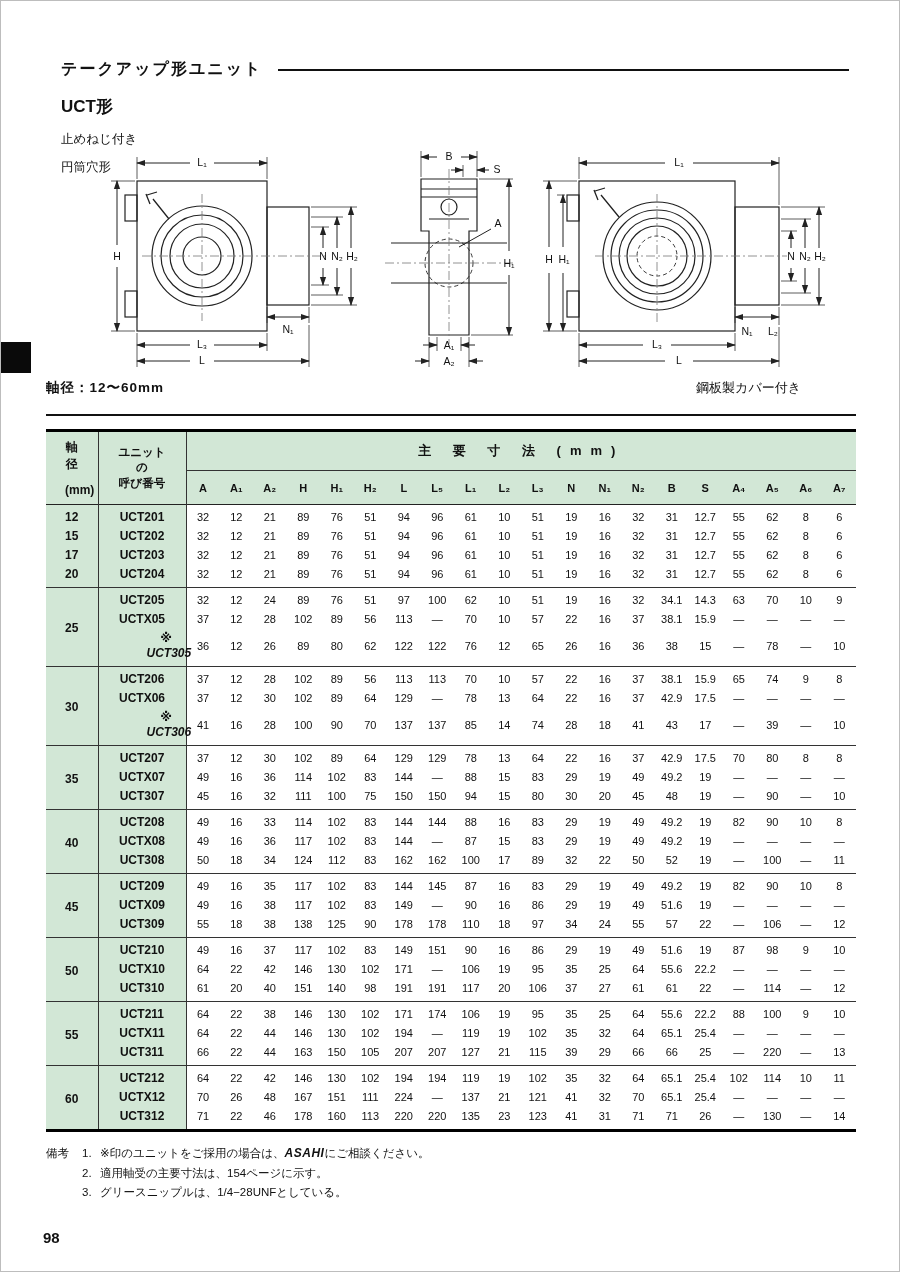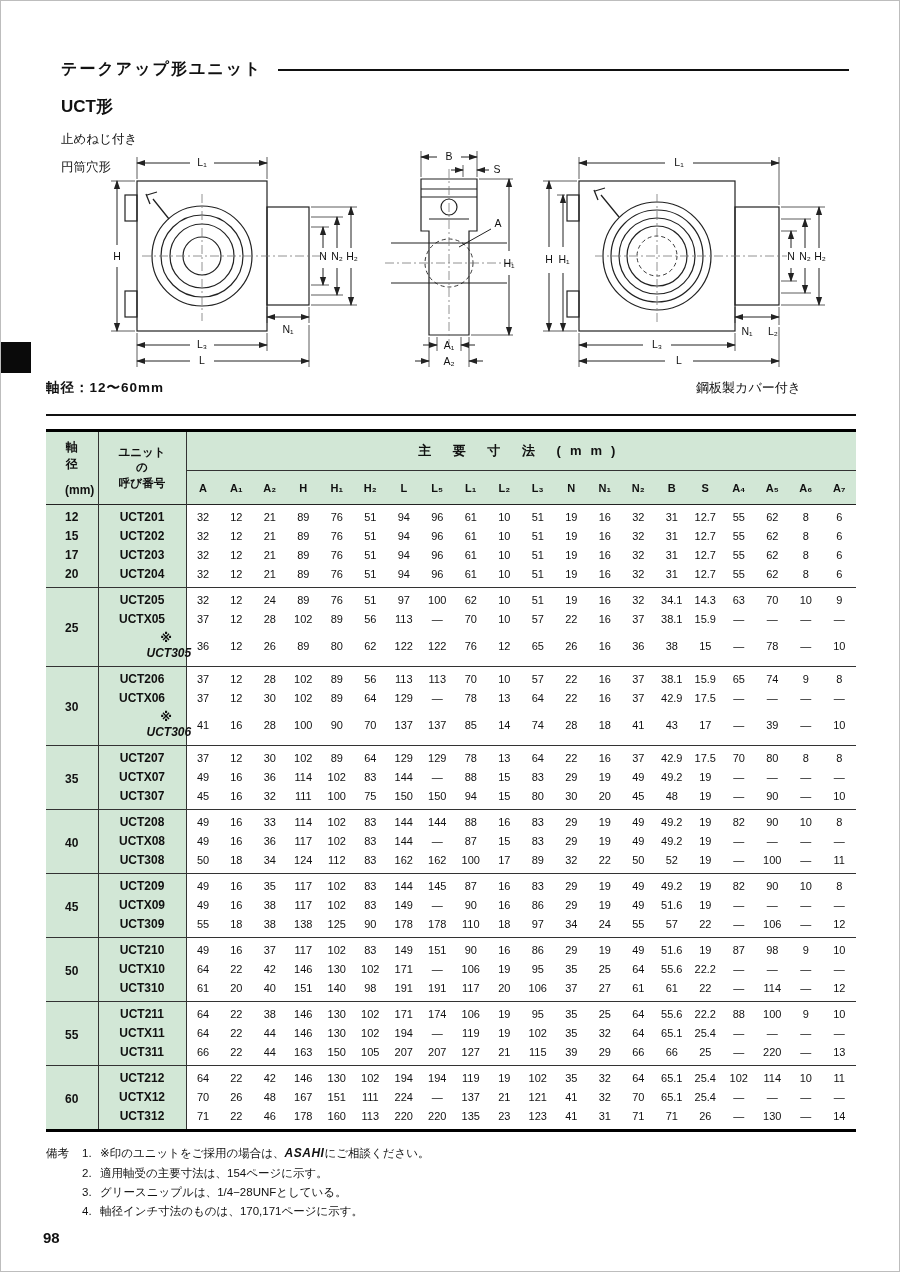--- a/index.html
+++ b/index.html
@@ -1008,20 +1008,17 @@
     <div>
       <div>
         <span class="note-num">1.</span><span>※印のユニットをご採用の場合は、</span><span class="brand">ASAHI</span><span>にご相談ください。</span>
       </div>
       <div>
         <span class="note-num">2.</span><span>適用軸受の主要寸法は、154ページに示す。</span>
       </div>
       <div>
         <span class="note-num">3.</span><span>グリースニップルは、1/4−28UNFとしている。</span>
       </div>
-      <div>
-        <span class="note-num">4.</span><span>軸径インチ寸法のものは、170,171ページに示す。</span>
-      </div>
     </div>
   </div>
 </div>
 
 <div class="page-num">98</div>
 
 </body></html>

